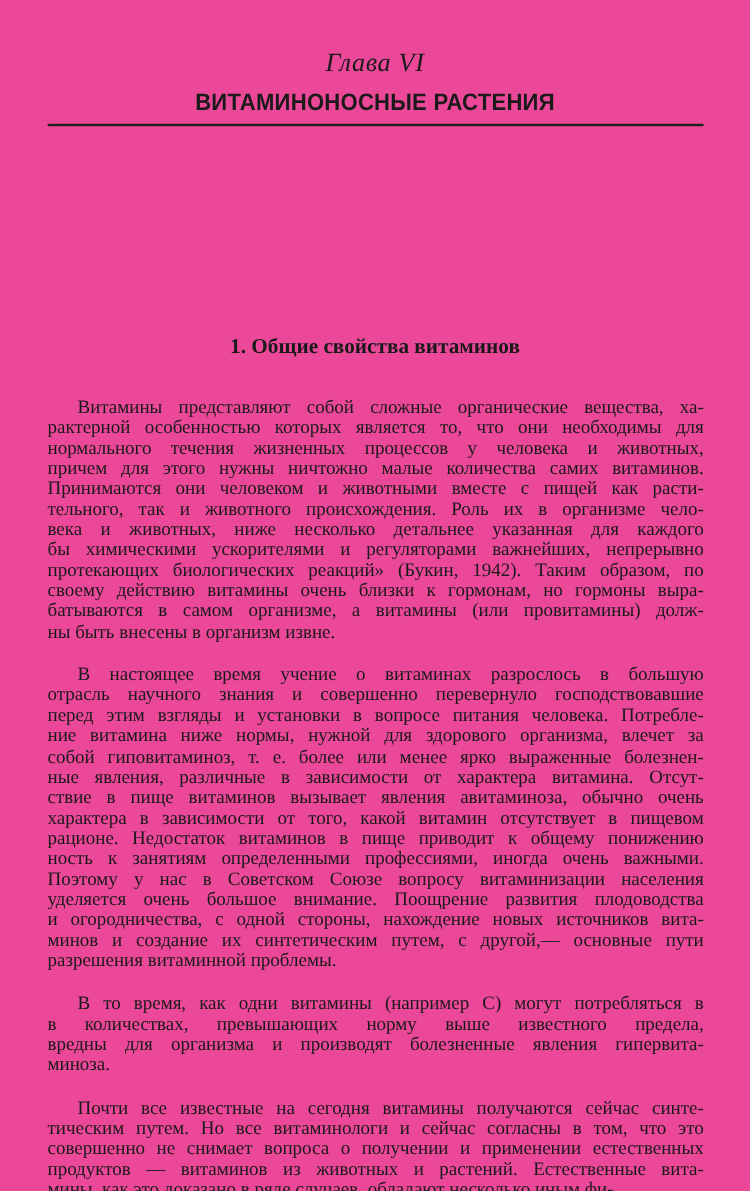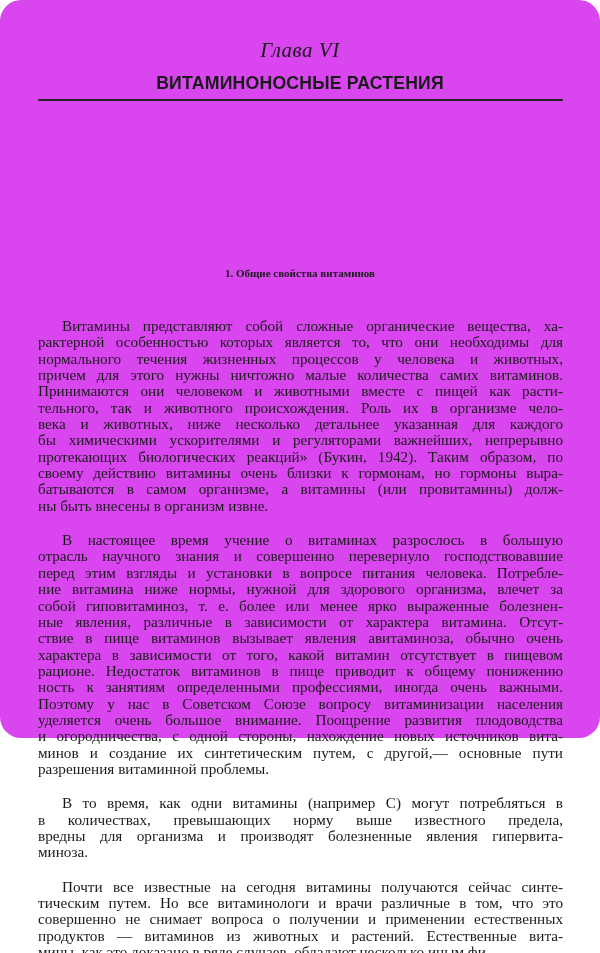--- a/index.html
+++ b/index.html
@@ -1,33 +1,33 @@
 <!DOCTYPE html>
 <html><head>
 <meta charset="utf-8">
 <style>
   html, body { margin: 0; padding: 0; background: #ffffff; }
   body { width: 600px; height: 953px; position: relative; overflow: hidden; color: #1a1a1a; }
-  .page { position: absolute; left: 0; top: 0; width: 600px; height: 738px; background: #d946ef; border-radius: 21px; }
+  .page { position: absolute; left: 0; top: 0; width: 600px; height: 953px; background: #ec4899; }
   .chapter-label {
     position: absolute; left: 0; width: 600px; top: 38px; text-align: center;
     font-family: "Liberation Serif", serif; font-style: italic; font-size: 21px; letter-spacing: 0.5px;
   }
   .chapter-title {
     position: absolute; left: 0; width: 600px; top: 72px; text-align: center;
     font-family: "Liberation Sans", sans-serif; font-weight: bold; font-size: 19px; letter-spacing: 0.2px;
     transform: scaleX(0.93); transform-origin: center;
   }
   .rule {
     position: absolute; left: 38px; width: 525px; top: 99px; height: 2px;
     background: #222; border-radius: 1px;
   }
   .section-heading {
     position: absolute; left: 0; width: 600px; top: 267px; text-align: center;
-    font-family: "Liberation Serif", serif; font-weight: bold; font-size: 11px;
+    font-family: "Liberation Serif", serif; font-weight: bold; font-size: 17px;
   }
   .body-text {
     position: absolute; left: 38px; width: 525px; top: 300px;
     font-family: "Liberation Serif", serif; font-size: 15.2px; line-height: 16.35px;
   }
   .line {
     display: block; white-space: nowrap; text-align: justify; text-align-last: justify;
     height: 16.35px; overflow: visible;
   }
   .line.indent { padding-left: 24px; margin-top: 18px; }
@@ -76,19 +76,19 @@
         <span class="line last">разрешения витаминной проблемы.</span>
       </div>
       <div>
         <span class="line indent">В то время, как одни витамины (например С) могут потребляться в</span>
         <span class="line">в количествах, превышающих норму выше известного предела,</span>
         <span class="line">вредны для организма и производят болезненные явления гипервита-</span>
         <span class="line last">миноза.</span>
       </div>
       <div>
         <span class="line indent">Почти все известные на сегодня витамины получаются сейчас синте-</span>
-        <span class="line">тическим путем. Но все витаминологи и врачи различные в том, что это</span>
+        <span class="line">тическим путем. Но все витаминологи и сейчас согласны в том, что это</span>
         <span class="line">совершенно не снимает вопроса о получении и применении естественных</span>
         <span class="line">продуктов — витаминов из животных и растений. Естественные вита-</span>
         <span class="line last">мины, как это доказано в ряде случаев, обладают несколько иным фи-</span>
       </div>
     </div>
 </div>
 
 </body></html>

